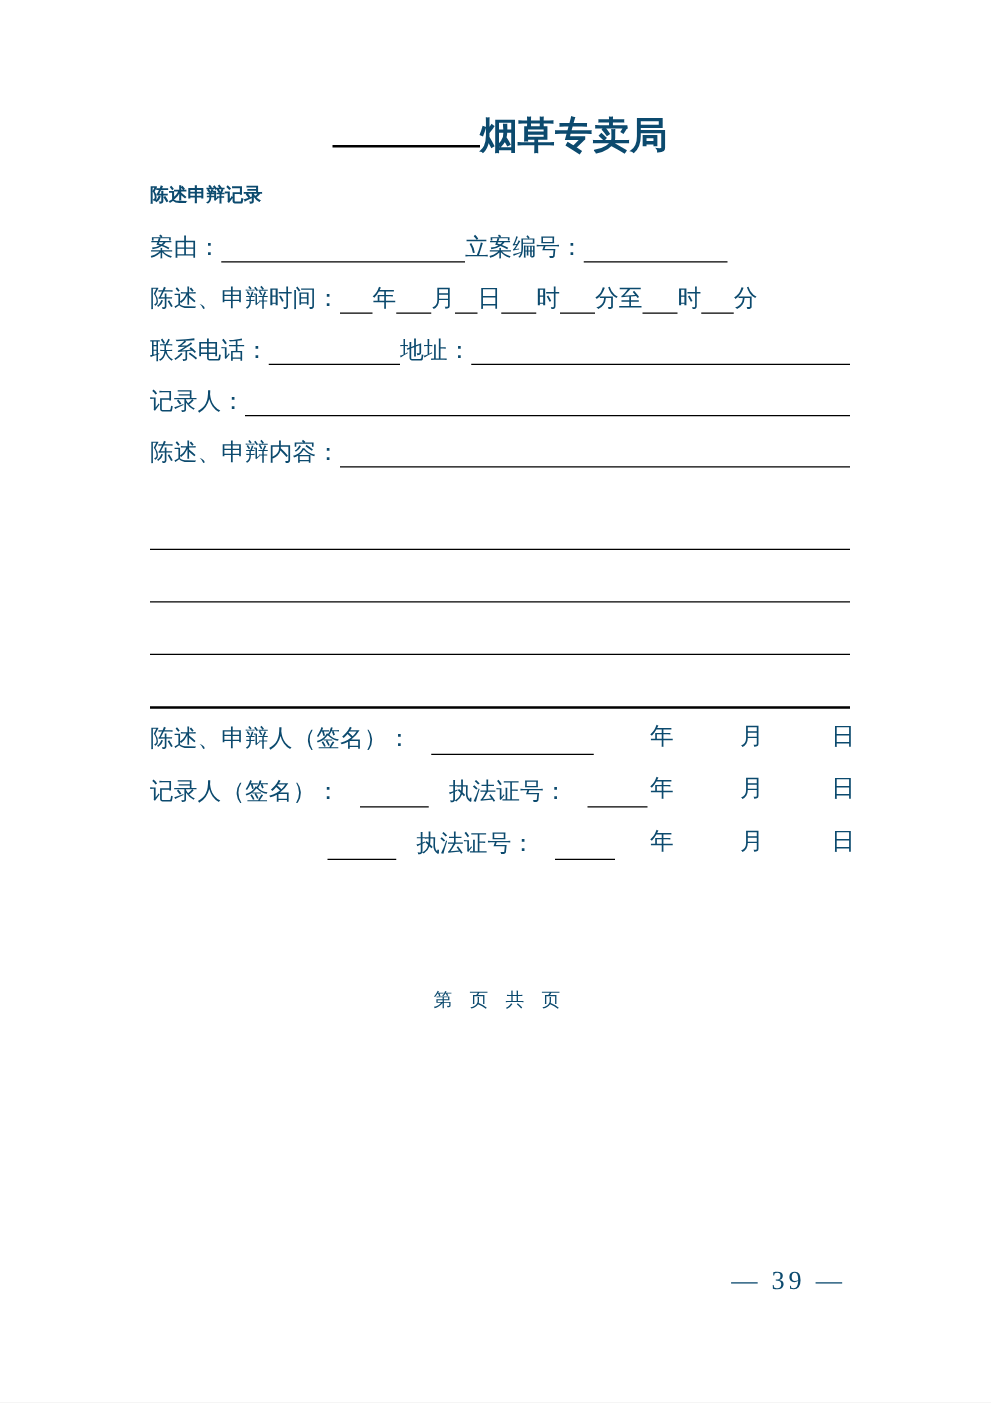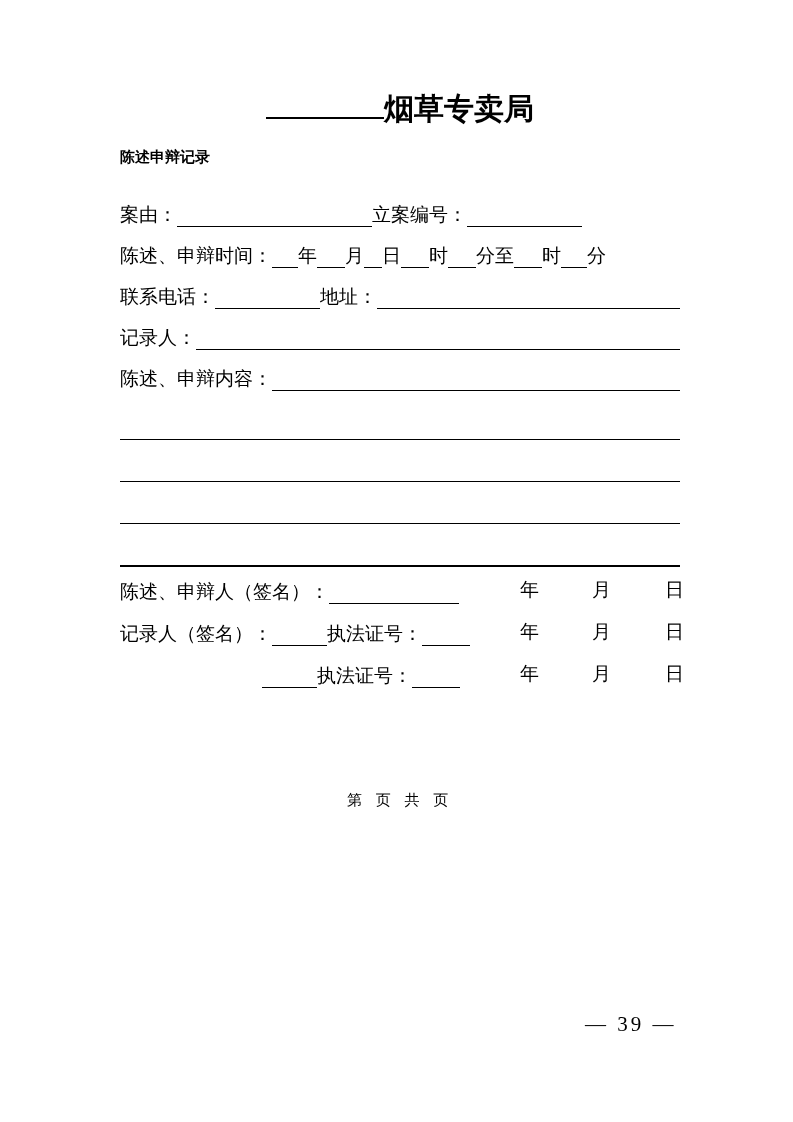--- a/index.html
+++ b/index.html
@@ -1,21 +1,21 @@
 <!DOCTYPE html>
 <html><head>
 <meta charset="utf-8">
 <style>
   html,body { margin:0; padding:0; background:#ffffff; }
   .page {
     position:relative;
     width:793px; height:1122px;
     margin:0 auto;
     background:#ffffff;
-    color:#000000;
+    color:#0c4a6e;
     font-family:"Liberation Serif","DejaVu Serif",serif;
     outline:1px solid #d8d8d8;
     overflow:hidden;
     box-sizing:border-box;
   }
   .content { margin-left:120px; margin-right:113px; } 
 
   
   .doc-title {
     margin-top:90px;
@@ -33,21 +33,21 @@
   .doc-subtitle {
     margin-top:14px;
     text-align:left;
     font-size:15px; font-weight:bold;
     font-family:"Liberation Sans","DejaVu Sans",sans-serif;
     line-height:30px;
   }
 
   
   .form { margin-top:14px; font-size:19px; }
-  .row { display:flex; align-items:flex-end; height:41px; white-space:nowrap; }
+  .row { display:flex; height:41px; white-space:nowrap; }
   .lbl { flex:none; line-height:25px; }
   .blank {
     flex:none;
     border-bottom:1.5px solid #000;
     height:24px;
     box-sizing:border-box;
   }
   .fill { flex:1 1 auto; }
   .b195 { width:195px; } .b115 { width:115px; }
   .b150 { width:150px; } .b105 { width:105px; }
@@ -56,21 +56,21 @@
   
   .lines { margin-top:7px; }
   .line { height:41px; border-bottom:1.5px solid #000; }
   .line.thick { border-bottom-width:2px; }
 
   
   .sig { margin-top:2px; font-size:19px; }
   .sig-row { position:relative; height:42px; }
   .sig-main {
     position:absolute; left:0; bottom:7px;
-    display:flex; align-items:flex-end; white-space:nowrap;
+    display:flex; align-items:flex-end; white-space:nowrap;gap:16px;
   }
   .sig-main.indent { left:142px; }
   .sb130 { width:130px; border-bottom:1.5px solid #000; height:24px; }
   .sb55  { width:55px;  border-bottom:1.5px solid #000; height:24px; }
   .sb48  { width:48px;  border-bottom:1.5px solid #000; height:24px; }
   .ymd { position:absolute; bottom:9px; line-height:25px; }
   .ymd.y { left:400px; } .ymd.m { left:472px; } .ymd.d { left:545px; }
 
   
   .footer-pagination {

